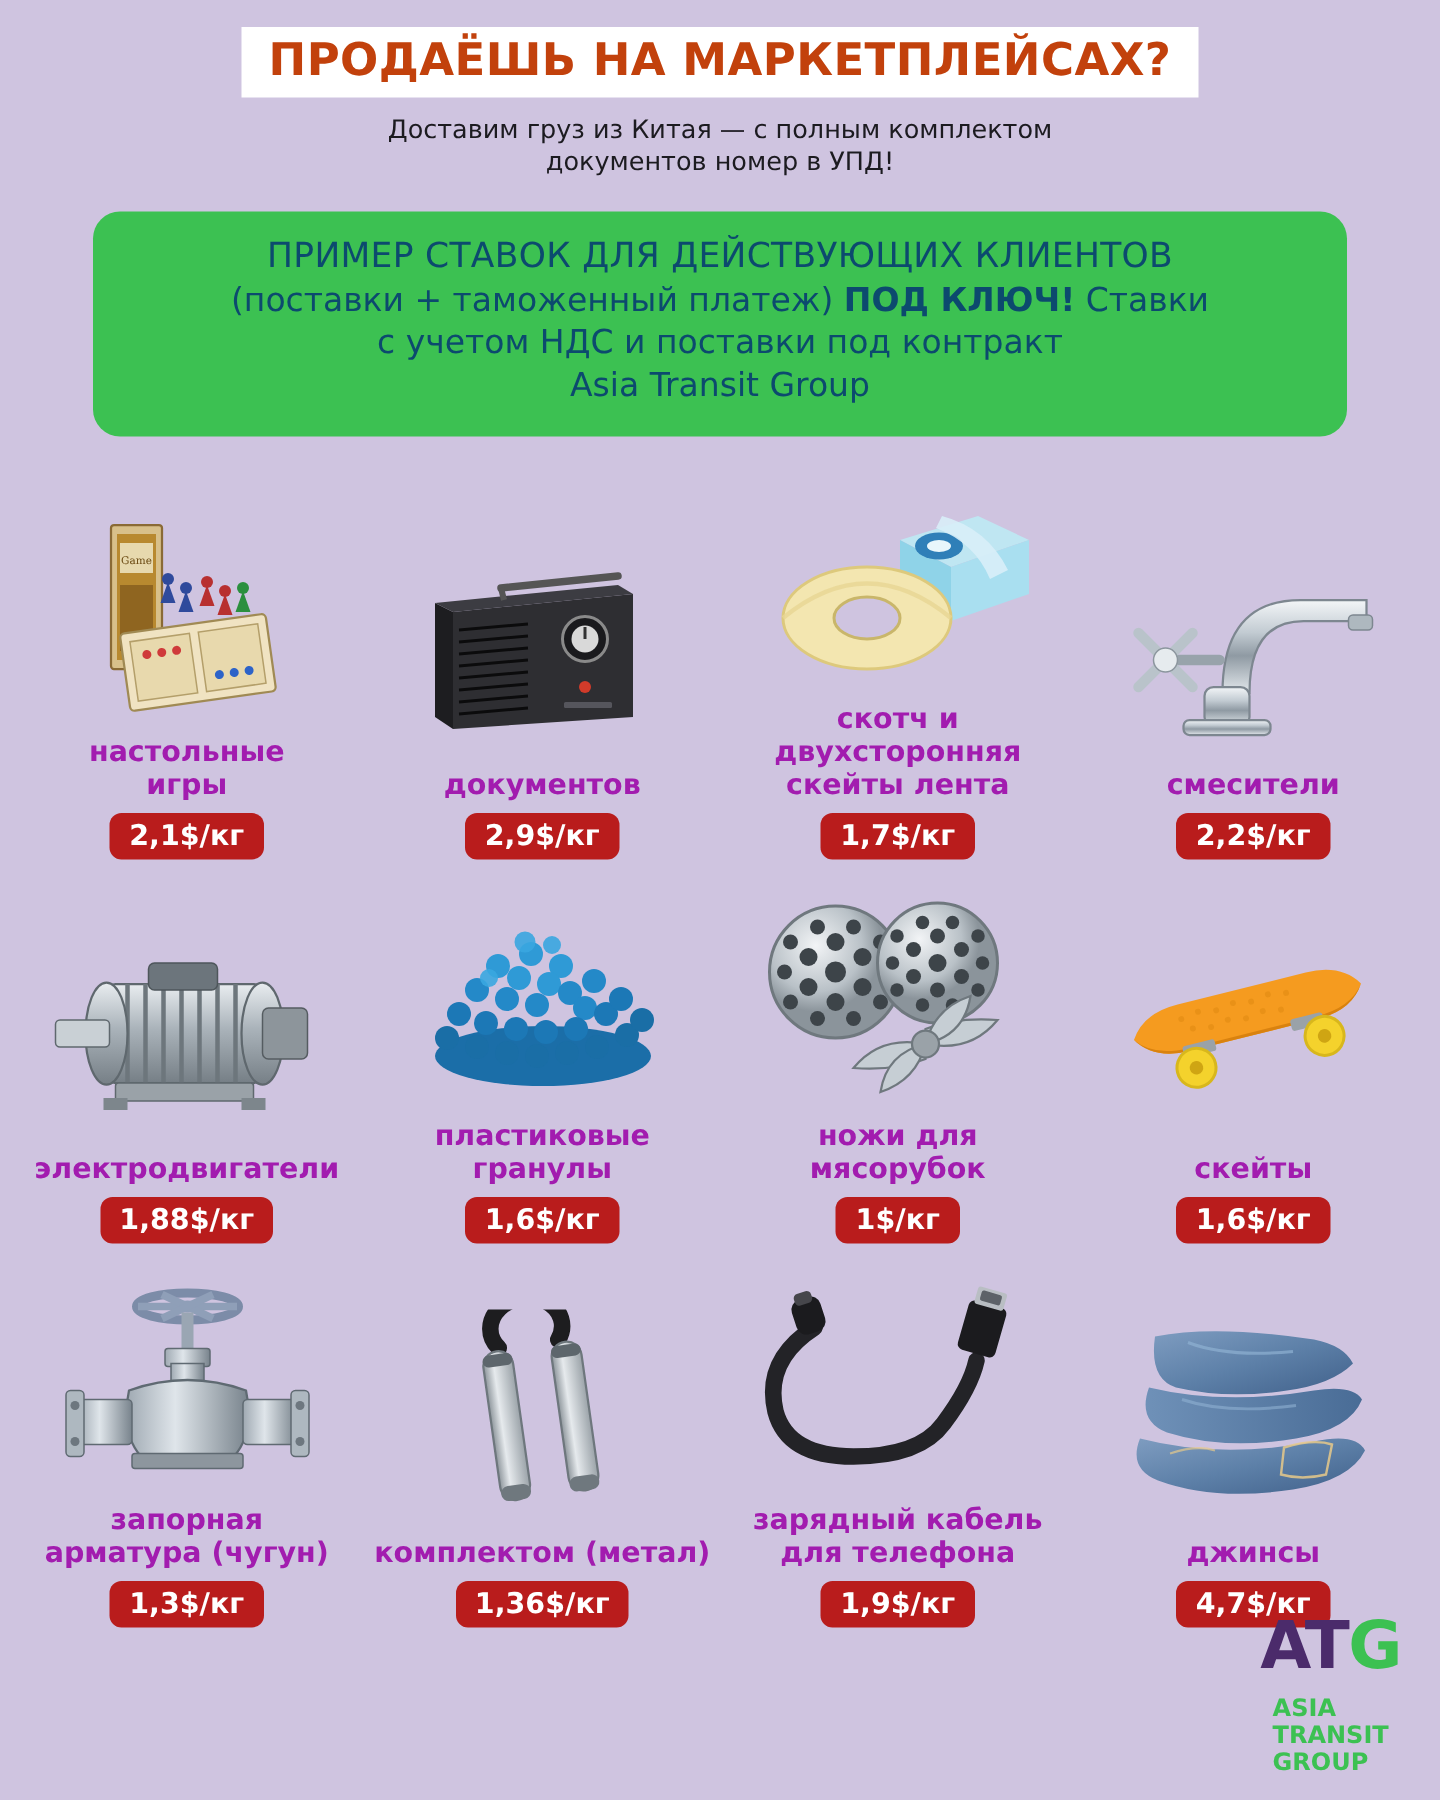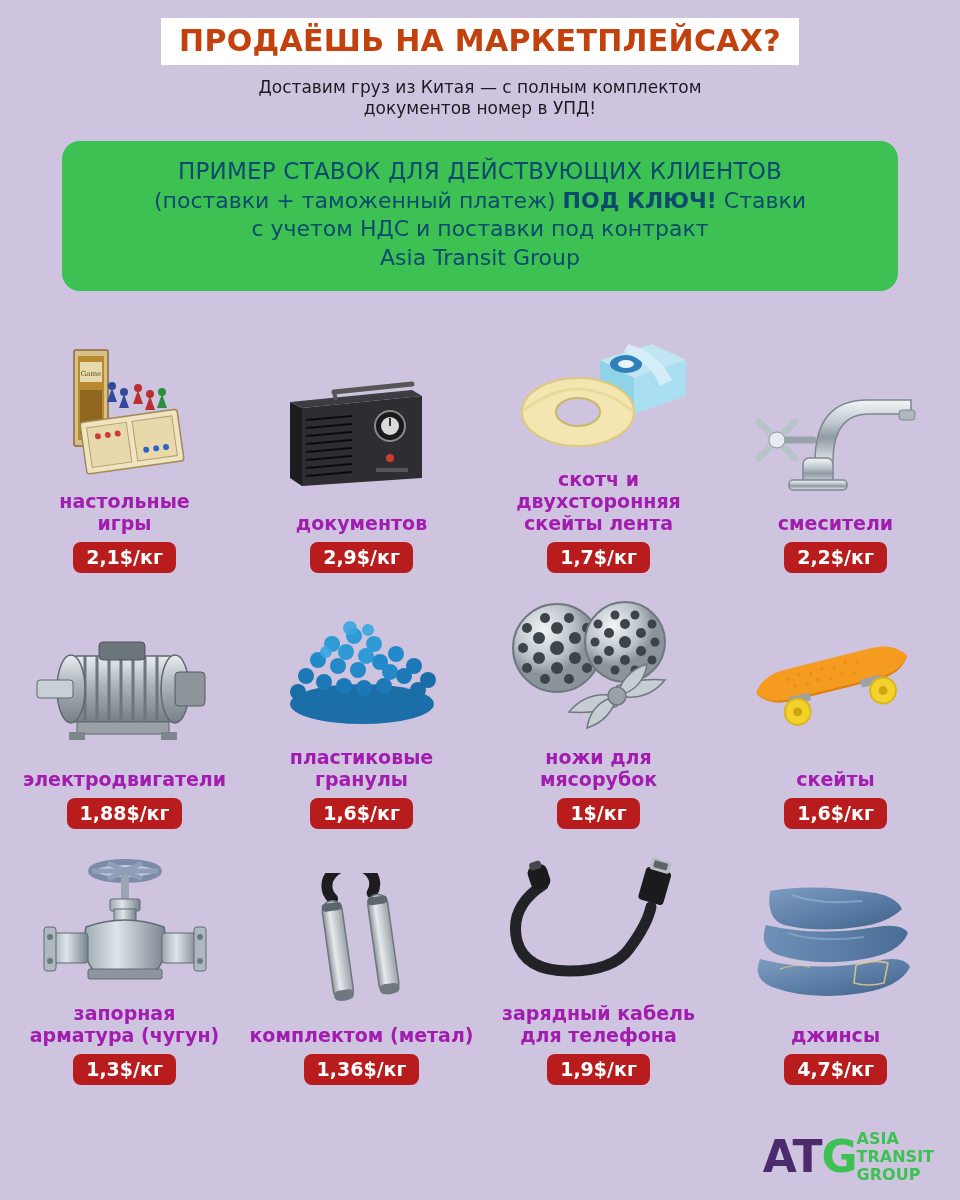--- a/index.html
+++ b/index.html
@@ -115,20 +115,22 @@
     white-space: nowrap;
   }
 
   
   .logo {
     position: absolute;
     right: 26px;
     bottom: 16px;
     display: flex;
     align-items: center;
+    gap: 10px;
+    flex-direction: column;
   }
   .logo-atg {
     font-size: 44px;
     font-weight: bold;
     letter-spacing: -1px;
     color: #4b2b6b;
     line-height: 1;
     display: flex;
     align-items: center;
   }

